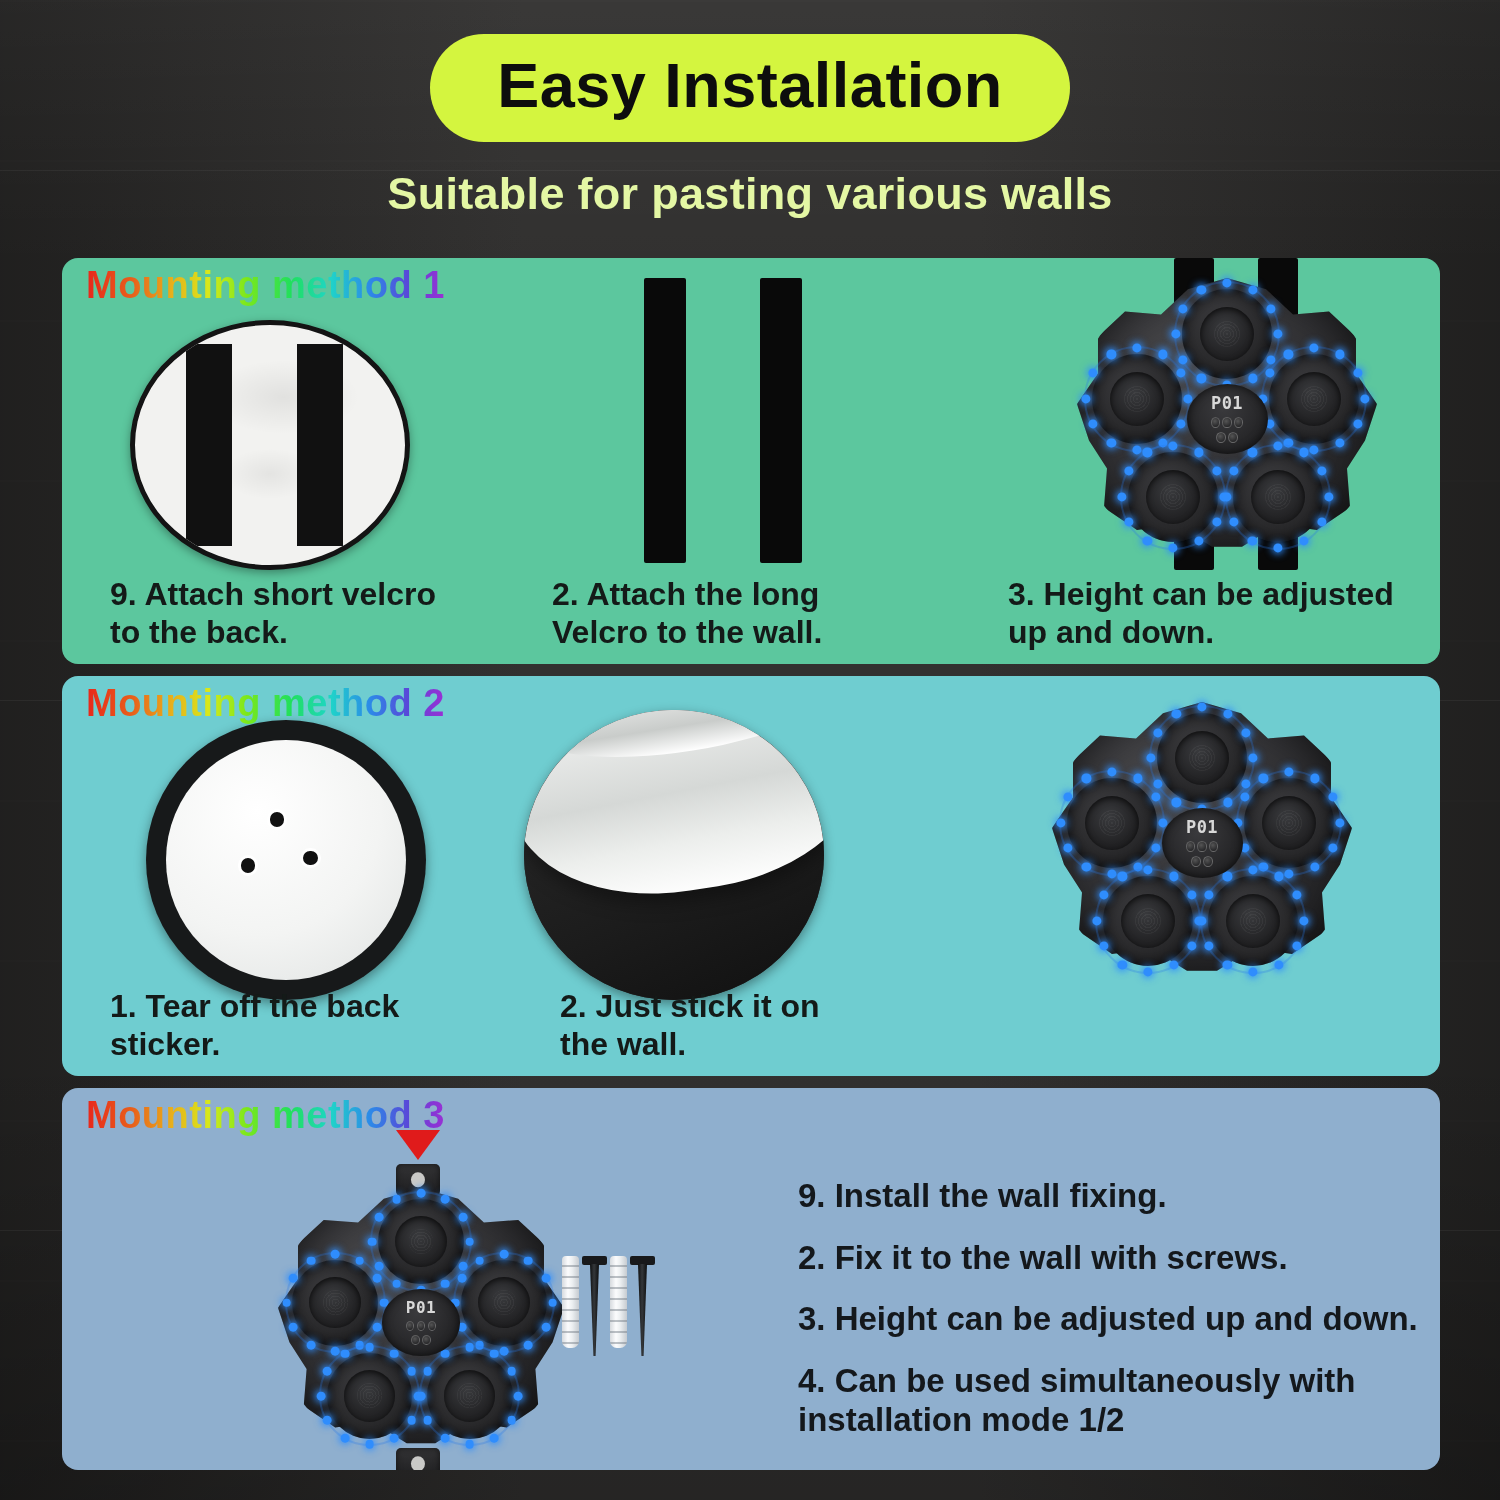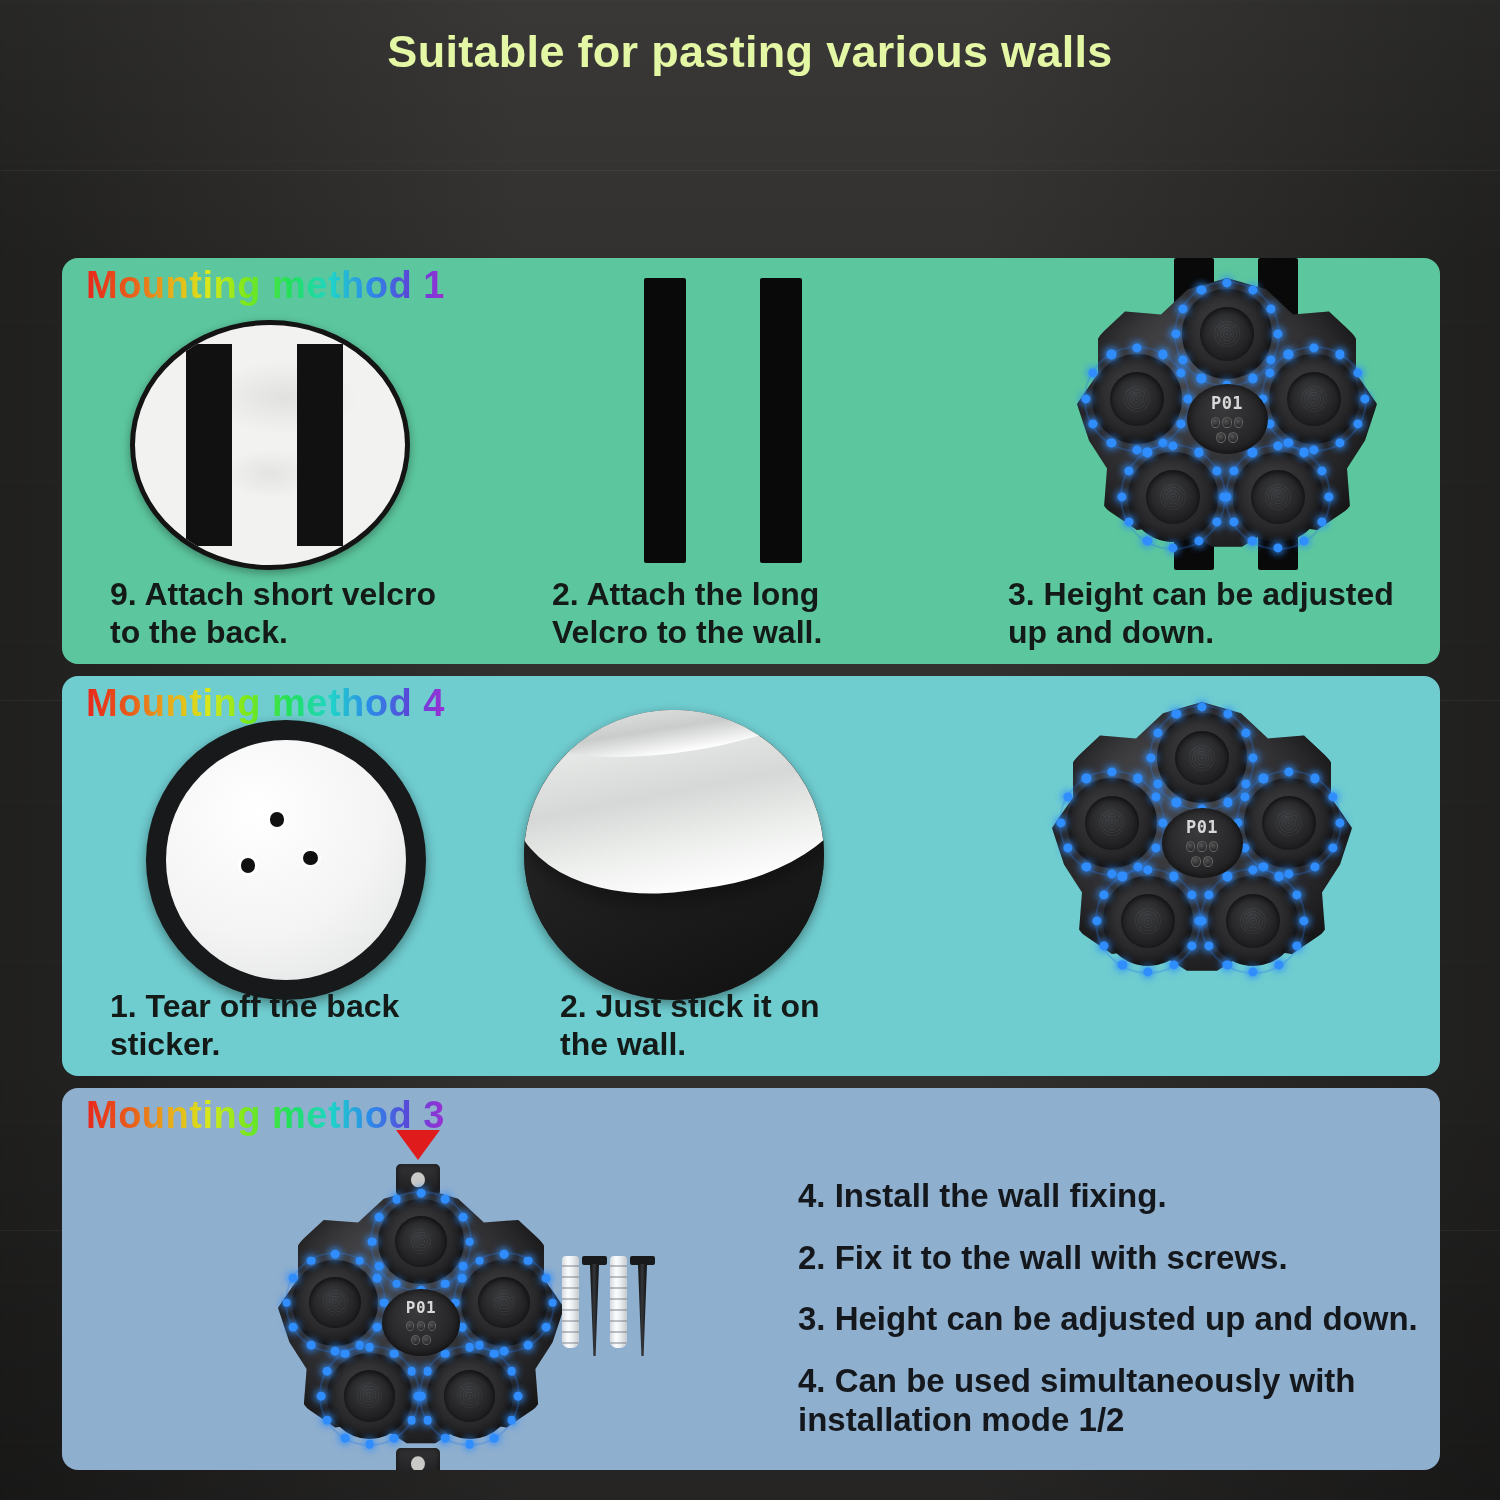--- a/index.html
+++ b/index.html
@@ -276,20 +276,23 @@
 </style>
 </head>
 <body>
 
 <div class="bg-texture"></div>
 <div class="bg-plank" style="top:170px"></div>
 <div class="bg-plank" style="top:700px"></div>
 <div class="bg-plank" style="top:1230px"></div>
 
 <div class="header">
+  <div class="title-pill">
+    <div class="t">Easy Installation</div>
+  </div>
   <div class="subtitle">Suitable for pasting various walls</div>
 </div>
 
 <div class="panel" id="panel1">
   <div class="panel-head">Mounting method 1</div>
 
   <div class="cell" style="left:68px; top:62px; width:280px; height:250px;">
     <div class="circ-plate" style="left:0; top:0; width:280px; height:250px;">
       <div class="plate-scuff"></div>
     </div>
@@ -406,21 +409,21 @@
           <div class="dev-btn" style="width:11px;height:11px"></div>
         </div>
       </div>
     </div>
   </div>
   <div class="caption" style="left:946px; top:318px; width:440px;">3. Height can be adjusted
     up and down.</div>
 </div>
 
 <div class="panel" id="panel2">
-  <div class="panel-head">Mounting method 4</div>
+  <div class="panel-head">Mounting method 2</div>
 
   <div class="cell" style="left:84px; top:44px; width:280px; height:280px;">
     <div class="sticker-disc" style="left:0; top:0; width:280px; height:280px;">
       <div class="sticker-face">
         <div class="hole" style="left:42%; top:29%;"></div>
         <div class="hole" style="left:30%; top:48%;"></div>
         <div class="hole" style="left:56%; top:45%;"></div>
       </div>
     </div>
   </div>
@@ -658,19 +661,19 @@
         <div class="screw-shaft"></div>
     </div>
     <div class="anchor"></div>
     <div class="screw">
       <div class="screw-head"></div>
         <div class="screw-shaft"></div>
     </div>
   </div>
 
   <div class="instr-list" style="left:736px; top:88px; width:620px;">
-    <div class="instr">4. Install the wall fixing.</div>
+    <div class="instr">9. Install the wall fixing.</div>
     <div class="instr">2. Fix it to the wall with screws.</div>
     <div class="instr">3. Height can be adjusted up and down.</div>
     <div class="instr">4. Can be used simultaneously with
     installation mode 1/2</div>
   </div>
 </div>
 
 </body></html>

